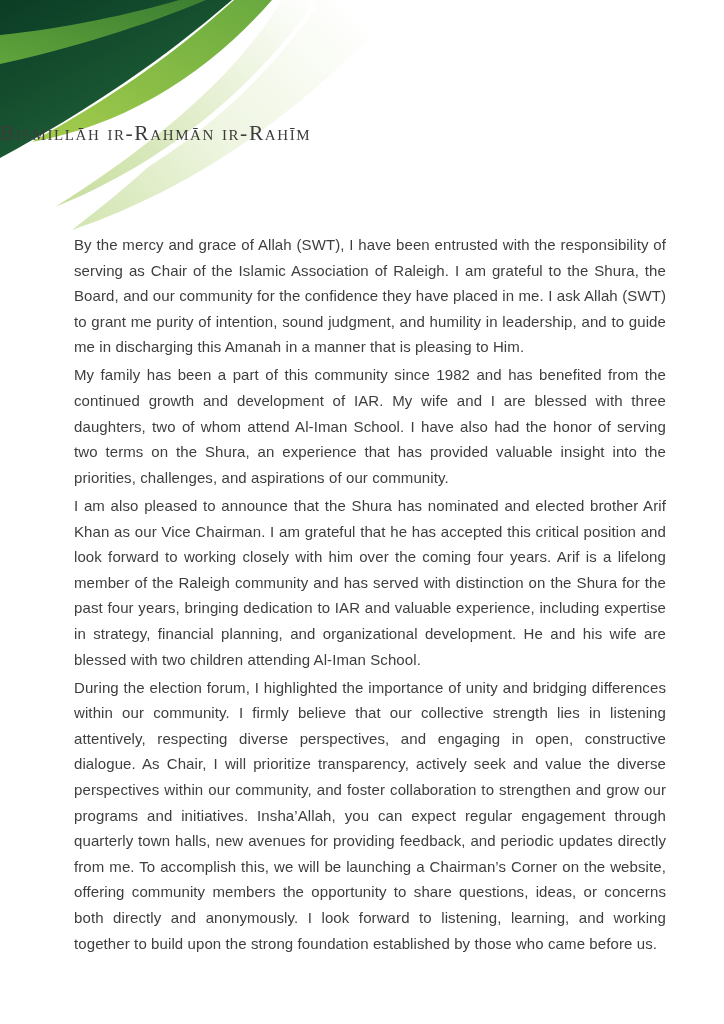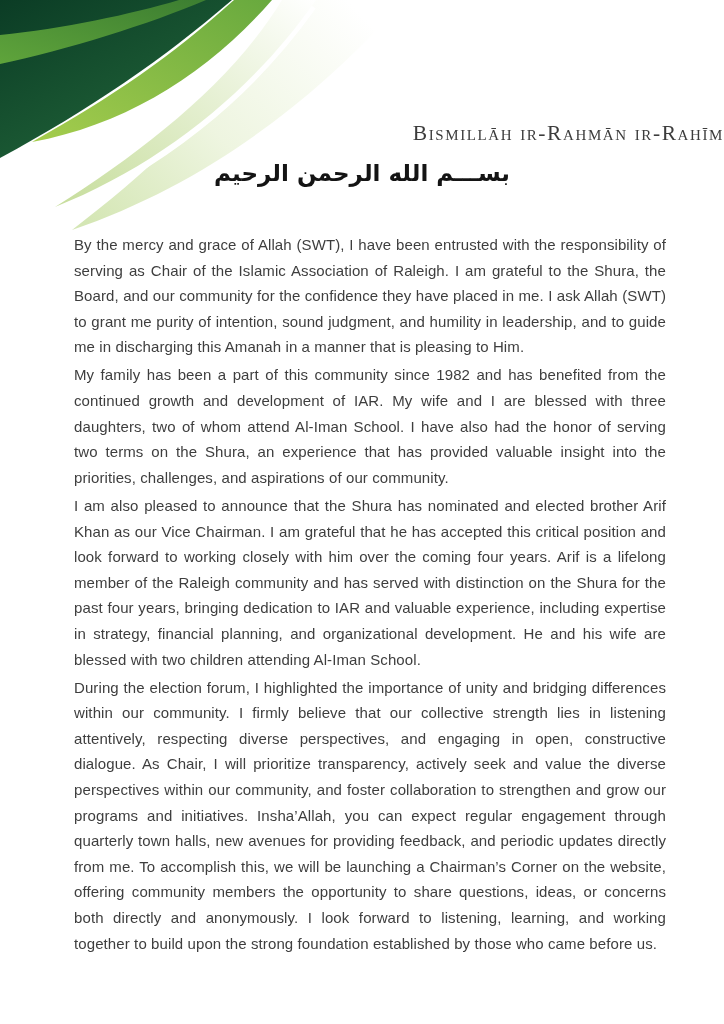--- a/index.html
+++ b/index.html
@@ -22,21 +22,21 @@
     width: 392px;
     height: 232px;
     display: block;
   }
   .title {
     position: absolute;
     top: 121px;
     left: 0;
     width: 100%;
     margin: 0;
-    text-align: right;
+    text-align: left;
     font-family: "Liberation Serif", "DejaVu Serif", serif;
     font-weight: normal;
     font-variant: small-caps;
     font-size: 21.5px;
     letter-spacing: 1.6px;
     color: #3c3c3c;
   }
   .basmala {
     position: absolute;
     top: 153px;
@@ -102,21 +102,20 @@
     <path fill="url(#gPale1)" d="M282,0 L316,0 C252,92 160,165 55,207 C145,150 232,82 282,0 Z"></path>
 
     <path fill="url(#gLight)" d="M234,0 L272,0 C208,73 128,124 32,142 C112,97 172,56 234,0 Z"></path>
 
     <path fill="url(#gDark)" d="M0,0 L232,0 C162,60 92,108 0,158 Z"></path>
 
     <path fill="url(#gBright)" d="M0,35 C62,29 132,14 179,0 L206,0 C150,24 66,50 0,64 Z"></path>
   </svg>
 
   <h1 class="title">Bismillāh ir-Rahmān ir-Rahīm</h1>
-  <div class="basmala" dir="rtl">بســـم الله الرحمن الرحيم</div>
 
   <div class="letter-body">
     <p>By the mercy and grace of Allah (SWT), I have been entrusted with the responsibility of serving as Chair of the Islamic Association of Raleigh. I am grateful to the Shura, the Board, and our community for the confidence they have placed in me. I ask Allah (SWT) to grant me purity of intention, sound judgment, and humility in leadership, and to guide me in discharging this Amanah in a manner that is pleasing to Him.</p>
     <p>My family has been a part of this community since 1982 and has benefited from the continued growth and development of IAR. My wife and I are blessed with three daughters, two of whom attend Al-Iman School. I have also had the honor of serving two terms on the Shura, an experience that has provided valuable insight into the priorities, challenges, and aspirations of our community.</p>
     <p>I am also pleased to announce that the Shura has nominated and elected brother Arif Khan as our Vice Chairman. I am grateful that he has accepted this critical position and look forward to working closely with him over the coming four years. Arif is a lifelong member of the Raleigh community and has served with distinction on the Shura for the past four years, bringing dedication to IAR and valuable experience, including expertise in strategy, financial planning, and organizational development. He and his wife are blessed with two children attending Al-Iman School.</p>
     <p>During the election forum, I highlighted the importance of unity and bridging differences within our community. I firmly believe that our collective strength lies in listening attentively, respecting diverse perspectives, and engaging in open, constructive dialogue. As Chair, I will prioritize transparency, actively seek and value the diverse perspectives within our community, and foster collaboration to strengthen and grow our programs and initiatives. Insha’Allah, you can expect regular engagement through quarterly town halls, new avenues for providing feedback, and periodic updates directly from me. To accomplish this, we will be launching a Chairman’s Corner on the website, offering community members the opportunity to share questions, ideas, or concerns both directly and anonymously. I look forward to listening, learning, and working together to build upon the strong foundation established by those who came before us.</p>
   </div>
 
 </div>
 

